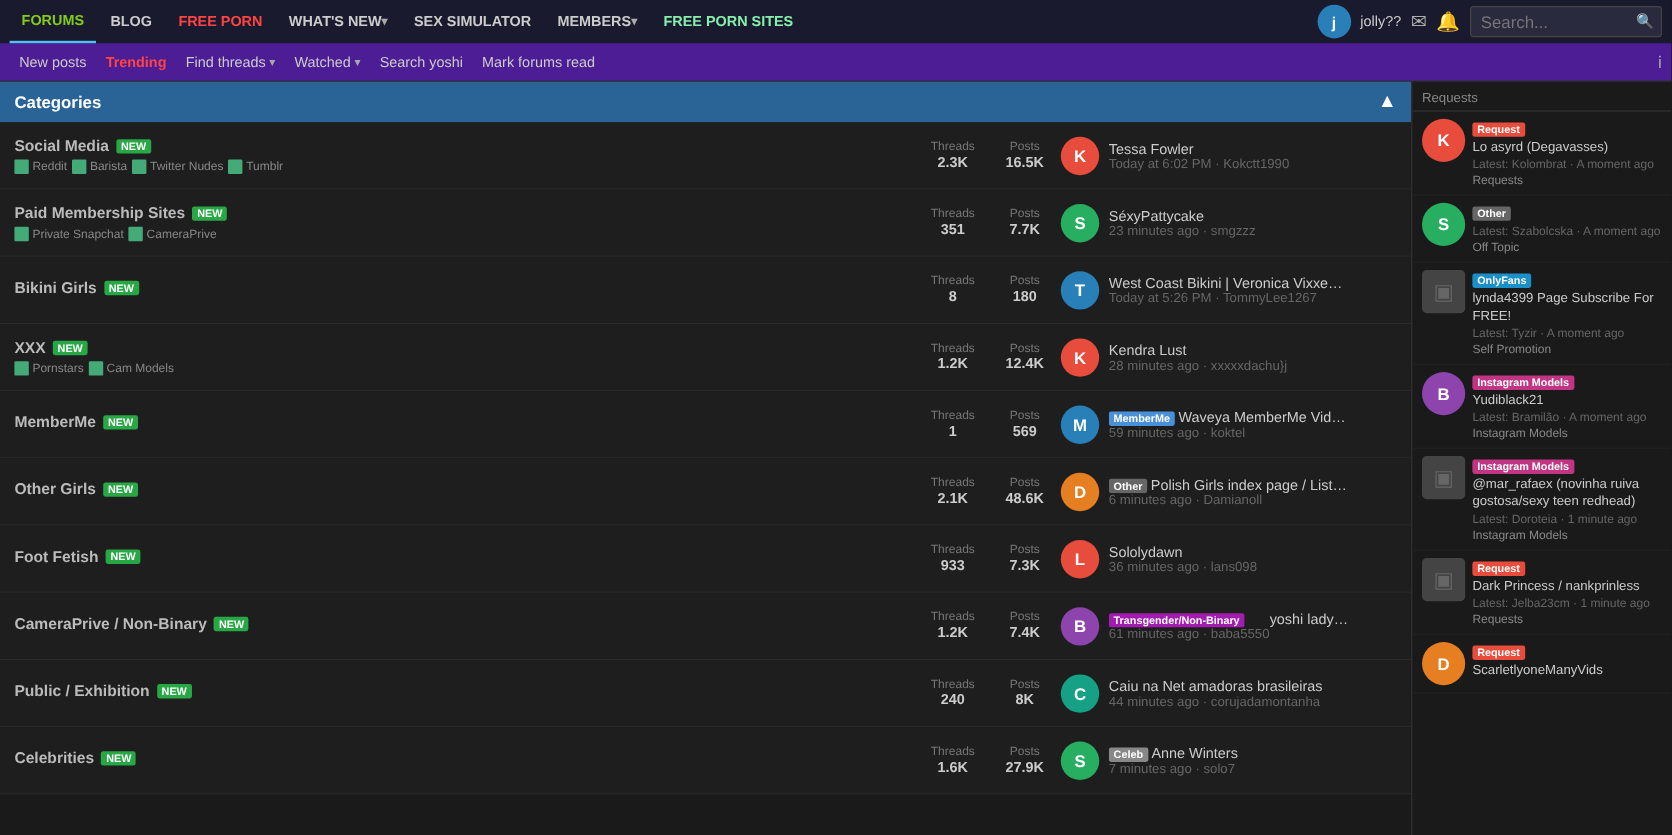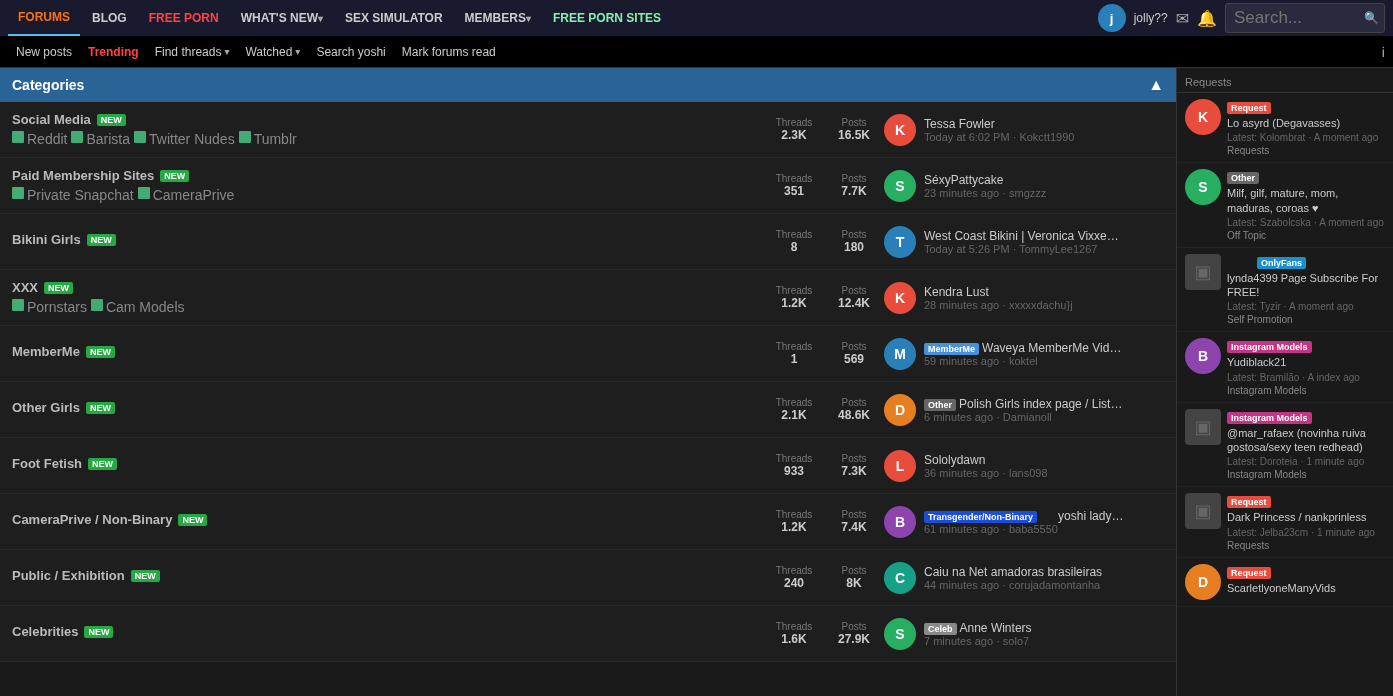--- a/index.html
+++ b/index.html
@@ -1,39 +1,39 @@
 <!DOCTYPE html>
 <html><head>
   <meta charset="utf-8">
   <style>
     * { margin: 0; padding: 0; box-sizing: border-box; }
     body { font-family: Arial, sans-serif; font-size: 13px; background: #1a1a1a; color: #ccc; overflow-x: hidden; }
     
     
     .top-nav { background: #1a1a2e; display: flex; align-items: center; height: 36px; padding: 0 8px; gap: 2px; }
     .nav-item { color: #ccc; text-decoration: none; padding: 0 10px; font-size: 12px; font-weight: bold; height: 36px; display: flex; align-items: center; }
-    .nav-item.active { color: #f97316; border-bottom: 2px solid #4fc3f7; text-align: center; }
+    .nav-item.active { color: #84cc16; border-bottom: 2px solid #4fc3f7; text-align: center; }
     .nav-item.blog { color: #ccc; }
     .nav-item.free-porn { color: #f44; }
     .nav-item.whats-new { color: #ccc; }
     .nav-item.sex-sim { color: #ccc; }
     .nav-item.members { color: #ccc; }
     .nav-item.free-porn-sites { color: #86efac; }
     .nav-spacer { flex: 1; }
     .nav-right { display: flex; align-items: center; gap: 8px; }
     .avatar-circle { width: 28px; height: 28px; border-radius: 50%; background: #4a90d9; display: flex; align-items: center; justify-content: center; color: white; font-weight: bold; font-size: 13px; }
     .username { color: #ccc; font-size: 12px; }
     .icon-btn { color: #aaa; font-size: 16px; cursor: pointer; }
     .search-box { background: #2a2a3e; border: 1px solid #444; border-radius: 3px; padding: 4px 8px; color: #ccc; font-size: 12px; width: 160px; display: flex; align-items: center; }
-    .search-box input { background: transparent; border: none; color: #ccc; outline: none; width: 130px; font-size: 17px; }
+    .search-box input { background: transparent; border: none; color: #ccc; outline: none; width: 130px; font-size: 14px; }
     .search-icon { color: #aaa; }
     .dropdown-arrow { font-size: 10px; color: #aaa; }
 
     
-    .sec-nav { background: #000000; border-bottom: 1px solid #333; display: flex; align-items: center; padding: 0 8px; height: 32px; gap: 0; }
+    .sec-nav { background: #4c1d95; border-bottom: 1px solid #333; display: flex; align-items: center; padding: 0 8px; height: 32px; gap: 0; }
     .sec-nav-item { color: #ccc; font-size: 12px; padding: 0 8px; cursor: pointer; height: 32px; display: flex; align-items: center; gap: 3px; }
     .sec-nav-item.trending { color: #f44; font-weight: bold; }
     .sec-nav-spacer { flex: 1; }
     .info-icon { color: #aaa; font-size: 14px; }
 
     
     .main-layout { display: flex; height: calc(696px - 68px); }
 
     
     .content-area { flex: 1; overflow-y: auto; padding: 0; min-width: 0; }
@@ -42,21 +42,21 @@
     .cat-header { background: #2a6496; color: white; padding: 8px 12px; display: flex; align-items: center; justify-content: space-between; font-size: 14px; font-weight: bold; margin: 0; }
     .collapse-btn { color: white; font-size: 16px; cursor: pointer; }
 
     
     .forum-row { display: flex; align-items: center; border-bottom: 1px solid #2a2a2a; background: #1e1e1e; padding: 4px 12px; min-height: 56px; }
     .forum-info { flex: 1; min-width: 0; }
     .forum-title { font-size: 13px; font-weight: bold; color: #ccc; display: flex; align-items: center; gap: 6px; margin-bottom: 4px; }
     .forum-title a { color: #bbb; text-decoration: none; }
     .new-badge { background: #28a745; color: white; font-size: 9px; padding: 1px 4px; border-radius: 2px; font-weight: bold; }
     .sub-forums { display: flex; flex-wrap: wrap; gap: 4px; }
-    .sub-forum-link { display: flex; gap: 3px; color: #888; font-size: 14px; text-decoration: none; }
+    .sub-forum-link { display: flex; align-items: center; gap: 3px; color: #888; font-size: 10px; text-decoration: none; }
     .sub-icon { width: 12px; height: 12px; background: #555; border-radius: 1px; display: inline-block; flex-shrink: 0; }
     
     .forum-stats { width: 120px; text-align: center; flex-shrink: 0; }
     .stat-label { color: #777; font-size: 10px; }
     .stat-value { color: #ccc; font-size: 12px; font-weight: bold; }
     
     .forum-last { display: flex; align-items: center; gap: 8px; width: 280px; flex-shrink: 0; }
     .user-avatar { width: 32px; height: 32px; border-radius: 50%; display: flex; align-items: center; justify-content: center; color: white; font-size: 14px; font-weight: bold; flex-shrink: 0; }
     .last-post-info { min-width: 0; }
     .last-post-title { color: #ccc; font-size: 12px; white-space: nowrap; overflow: hidden; text-overflow: ellipsis; max-width: 200px; }
@@ -71,21 +71,21 @@
     .sidebar-item { display: flex; align-items: flex-start; gap: 6px; padding: 6px 8px; border-bottom: 1px solid #222; }
     .sidebar-avatar { width: 36px; height: 36px; border-radius: 50%; display: flex; align-items: center; justify-content: center; color: white; font-size: 14px; font-weight: bold; flex-shrink: 0; }
     .sidebar-thumb { width: 36px; height: 36px; border-radius: 4px; background: #333; flex-shrink: 0; overflow: hidden; display: flex; align-items: center; justify-content: center; }
     .sidebar-content { min-width: 0; flex: 1; }
     .sidebar-title { color: #ccc; font-size: 11px; line-height: 1.3; }
     .sidebar-meta { color: #666; font-size: 10px; margin-top: 2px; }
     .sidebar-category { color: #888; font-size: 10px; margin-top: 2px; }
     .sidebar-badge { display: inline-block; font-size: 9px; padding: 1px 4px; border-radius: 2px; color: white; font-weight: bold; margin-bottom: 2px; }
     .sb-request { background: #e74c3c; }
     .sb-other { background: #666; }
-    .sb-onlyfans { background: #1a8fc8; margin-left: 30px; }
+    .sb-onlyfans { background: #1a8fc8; }
     .sb-instagram { background: #c13584; }
 
     .avatar-k { background: #e74c3c; }
     .avatar-s { background: #27ae60; }
     .avatar-t { background: #2980b9; }
     .avatar-b { background: #8e44ad; }
     .avatar-d { background: #e67e22; }
     .avatar-l { background: #e74c3c; }
     .avatar-c { background: #16a085; }
     .avatar-j { background: #2980b9; }
@@ -369,21 +369,21 @@
       <div class="stat-label">Threads</div>
       <div class="stat-value">1.2K</div>
     </div>
     <div class="forum-stats col-posts">
       <div class="stat-label">Posts</div>
       <div class="stat-value">7.4K</div>
     </div>
     <div class="forum-last">
       <div class="user-avatar avatar-b">B</div>
       <div class="last-post-info">
-        <div class="last-post-title"><span class="tag-badge" style="background:#1d4ed8;font-size:9px;padding:1px 4px;border-radius:2px;color:white;font-weight:bold;margin-right:21px;">Transgender/Non-Binary</span>yoshi ladyboy</div>
+        <div class="last-post-title"><span class="tag-badge" style="background:#a21caf;font-size:9px;padding:1px 4px;border-radius:2px;color:white;font-weight:bold;margin-right:21px;">Transgender/Non-Binary</span>yoshi ladyboy</div>
         <div class="last-post-meta">61 minutes ago · baba5550</div>
       </div>
     </div>
   </div>
         <div class="forum-row">
     <div class="forum-info">
       <div class="forum-title">
         <a>Public / Exhibition</a>
         <span class="new-badge">NEW</span>
       </div>
@@ -441,42 +441,41 @@
       <span class="sidebar-badge sb-request">Request</span>
       <div class="sidebar-title">Lo asyrd (Degavasses)</div>
       <div class="sidebar-meta">Latest: Kolombrat · A moment ago</div>
       <div class="sidebar-category">Requests</div>
     </div>
   </div>
         <div class="sidebar-item">
     <div class="sidebar-avatar avatar-s">S</div>
     <div class="sidebar-content">
       <span class="sidebar-badge sb-other">Other</span>
-      <div class="sidebar-title">Milf, gilf, mature, mom, maduras, coroas ♥</div>
       <div class="sidebar-meta">Latest: Szabolcska · A moment ago</div>
       <div class="sidebar-category">Off Topic</div>
     </div>
   </div>
         <div class="sidebar-item">
     <div class="sidebar-thumb" style="background:#444;">
       <span style="font-size:18px;color:#666;">▣</span>
     </div>
     <div class="sidebar-content">
       <span class="sidebar-badge sb-onlyfans">OnlyFans</span>
       <div class="sidebar-title">lynda4399 Page Subscribe For FREE!</div>
       <div class="sidebar-meta">Latest: Tyzir · A moment ago</div>
       <div class="sidebar-category">Self Promotion</div>
     </div>
   </div>
         <div class="sidebar-item">
     <div class="sidebar-avatar avatar-b">B</div>
     <div class="sidebar-content">
       <span class="sidebar-badge sb-instagram">Instagram Models</span>
       <div class="sidebar-title">Yudiblack21</div>
-      <div class="sidebar-meta">Latest: Bramilão · A index ago</div>
+      <div class="sidebar-meta">Latest: Bramilão · A moment ago</div>
       <div class="sidebar-category">Instagram Models</div>
     </div>
   </div>
         <div class="sidebar-item">
     <div class="sidebar-thumb" style="background:#444;">
       <span style="font-size:18px;color:#666;">▣</span>
     </div>
     <div class="sidebar-content">
       <span class="sidebar-badge sb-instagram">Instagram Models</span>
       <div class="sidebar-title">@mar_rafaex (novinha ruiva gostosa/sexy teen redhead)</div>

